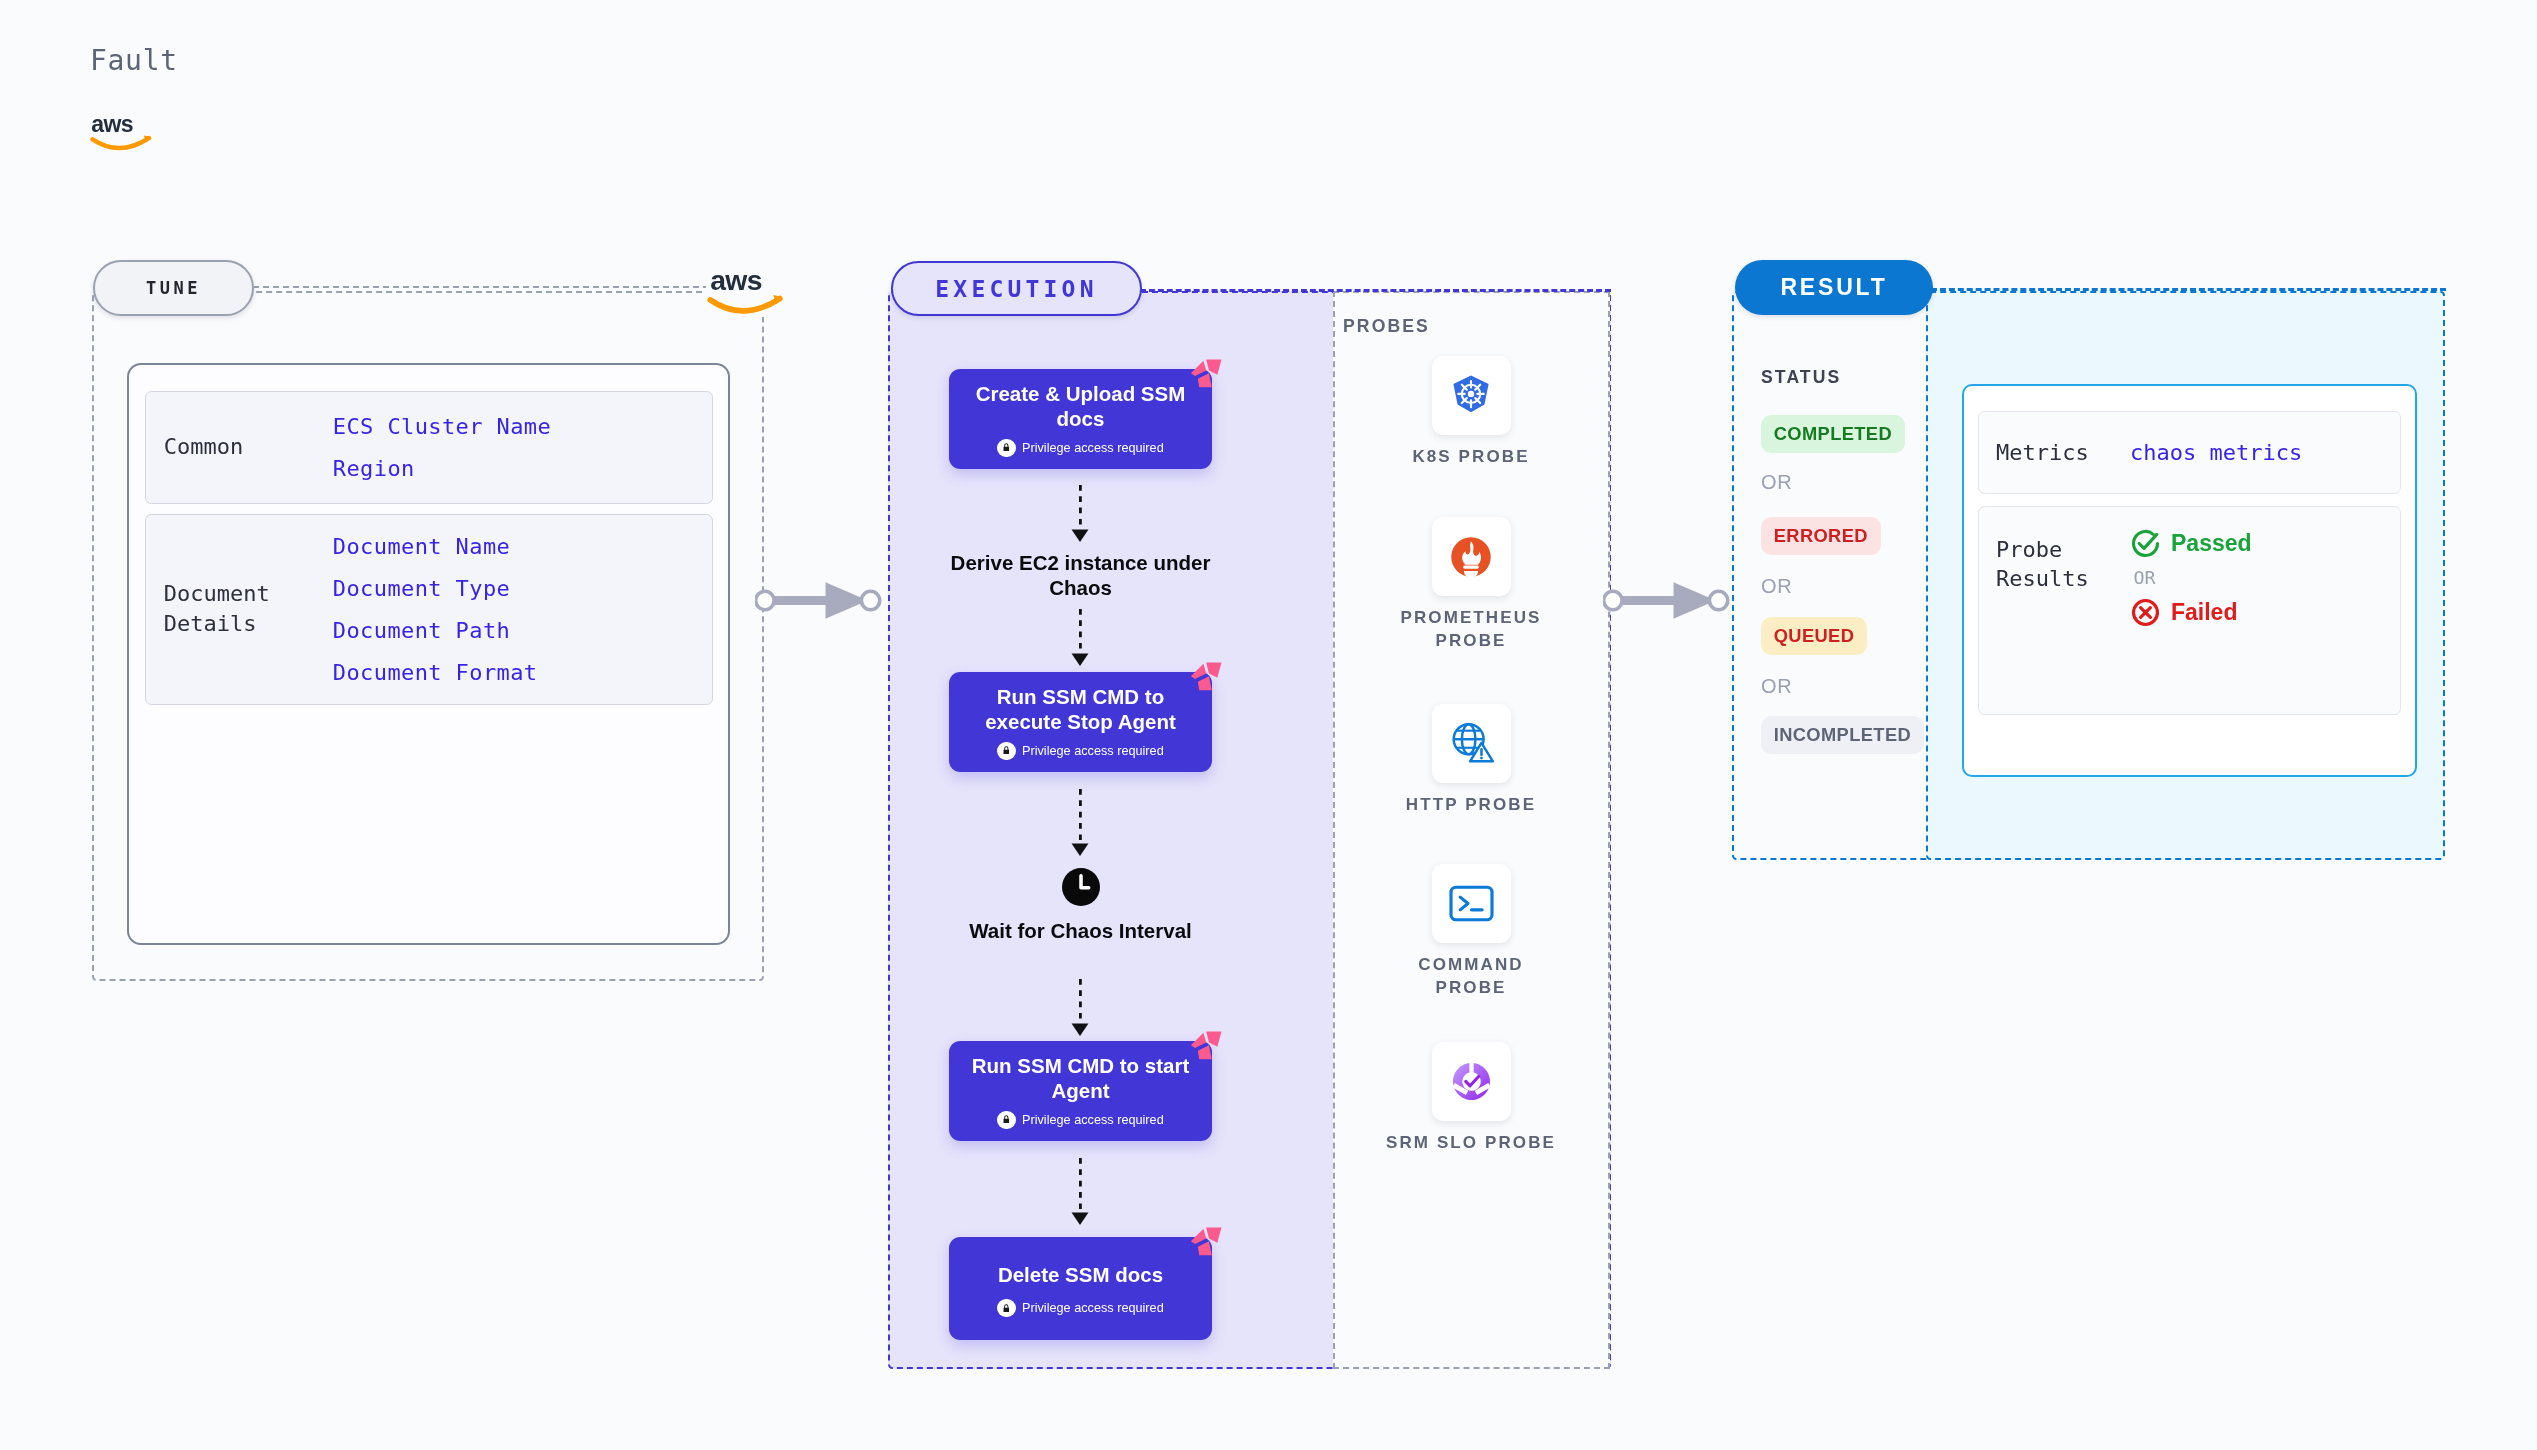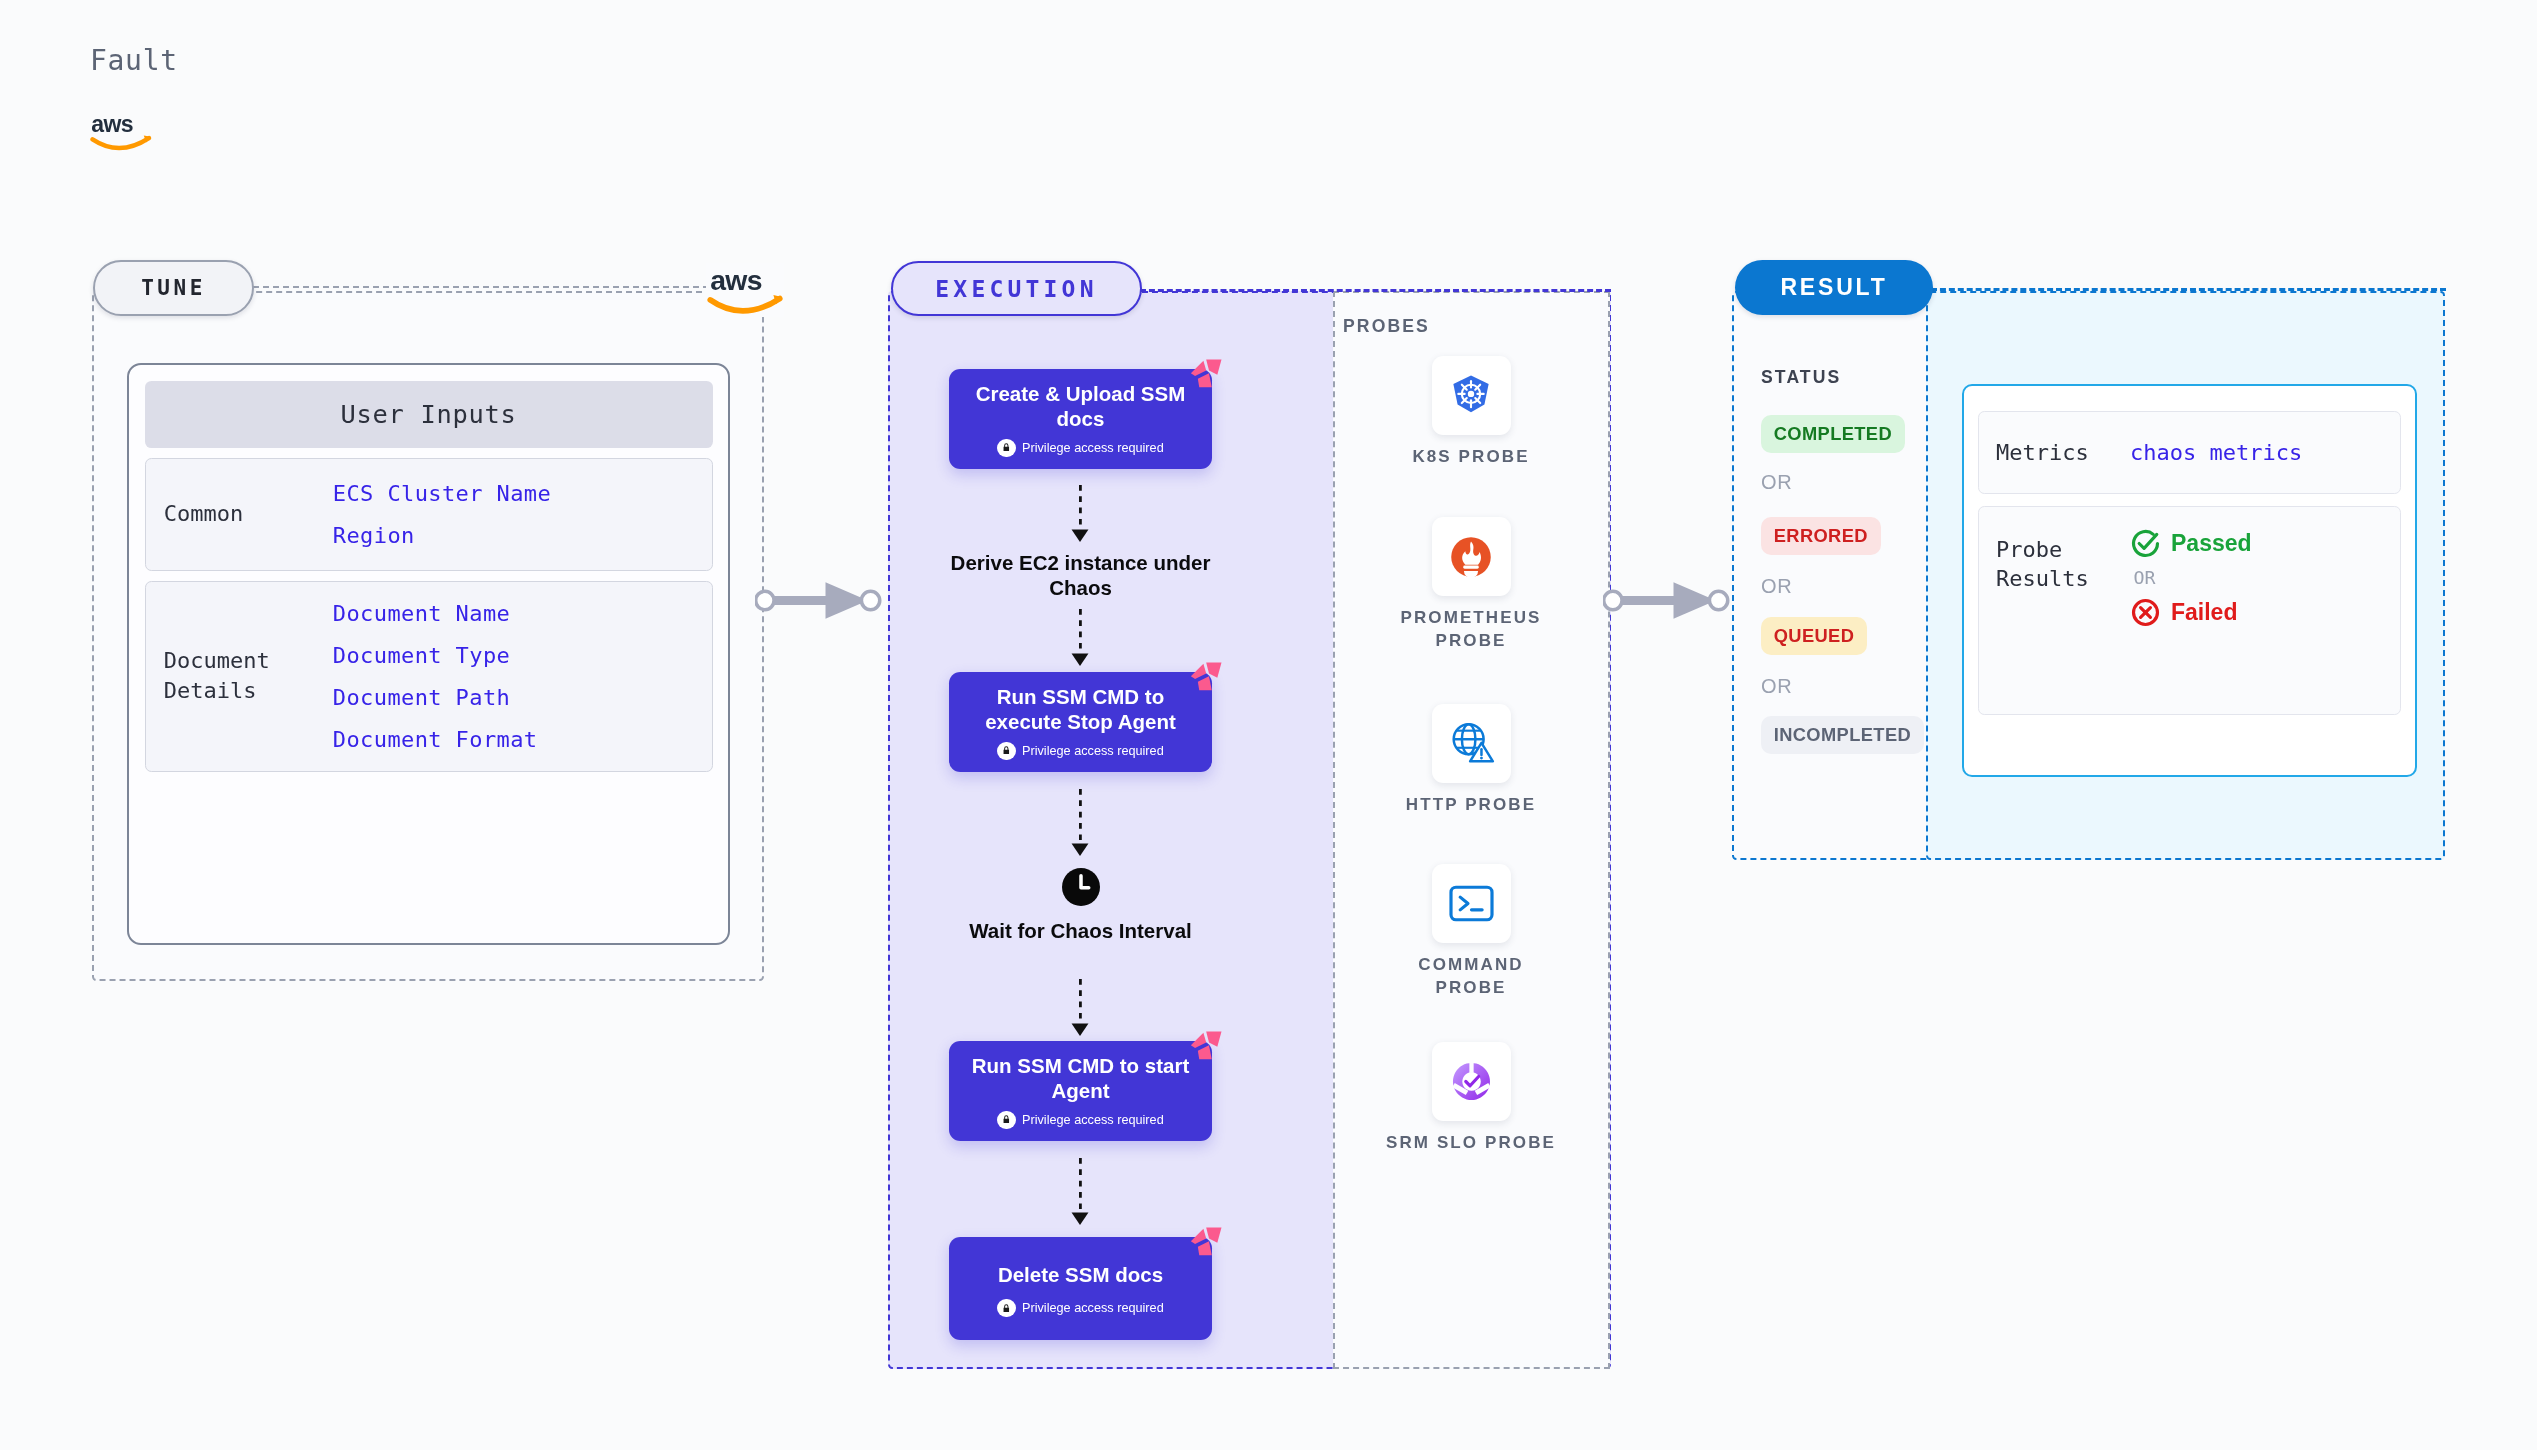--- a/index.html
+++ b/index.html
@@ -32,21 +32,21 @@
   
   #tune-panel {
     position: absolute; left: 92px; top: 291px; width: 672px; height: 690px;
     border: 2.1px dashed #9aa1b0; border-radius: 4.2px;
     background: #fafbfd;
   }
   #tune-pill {
     left: 93px; top: 260px; width: 161px; height: 56px;
     background: #f2f3f7; border: 2.1px solid #9aa1b0;
   }
-  #tune-pill span { font-size: 21px; color: #23262f; letter-spacing: 3.5px; font-weight: bold; }
+  #tune-pill span { font-size: 17px; color: #23262f; letter-spacing: 3.5px; font-weight: bold; }
   #tune-dash {
     position: absolute; left: 253px; top: 286px; width: 466px; height: 0;
     border-top: 2.8px dashed #9aa1b0; z-index: 5;
   }
   #aws-logo-side { position: absolute; left: 706px; top: 263px; width: 78px; height: 54px; z-index: 7; background: #fafbfd; }
 
   #user-inputs-card {
     position: absolute; left: 127px; top: 363px; width: 603px; height: 582px;
     background: #fdfdff; border: 2.1px solid #7c8597; border-radius: 14px;
     padding: 15.5px;
@@ -219,21 +219,20 @@
 <svg id="aws-logo-side" viewBox="0 0 110 76">
   <text x="6" y="38" font-family="Liberation Sans, sans-serif" font-size="40" font-weight="bold" fill="#232f3e" letter-spacing="-1">aws</text>
   <path d="M6 52 Q52 84 104 50" stroke="#f90" stroke-width="8" fill="none" stroke-linecap="round"></path>
   <path d="M95 45 L107 48 L99 58 Z" fill="#f90"></path>
 </svg>
 <div id="tune-pill" class="pill">
   <span>TUNE</span>
 </div>
 
 <div id="user-inputs-card">
-  <div id="user-inputs-header">User Inputs</div>
 
   <div class="input-group" style="height:113px">
     <div class="ig-label">Common</div>
     <div class="ig-values">
       <div>ECS Cluster Name</div>
       <div>Region</div>
     </div>
   </div>
 
   <div class="input-group" style="height:191px">

